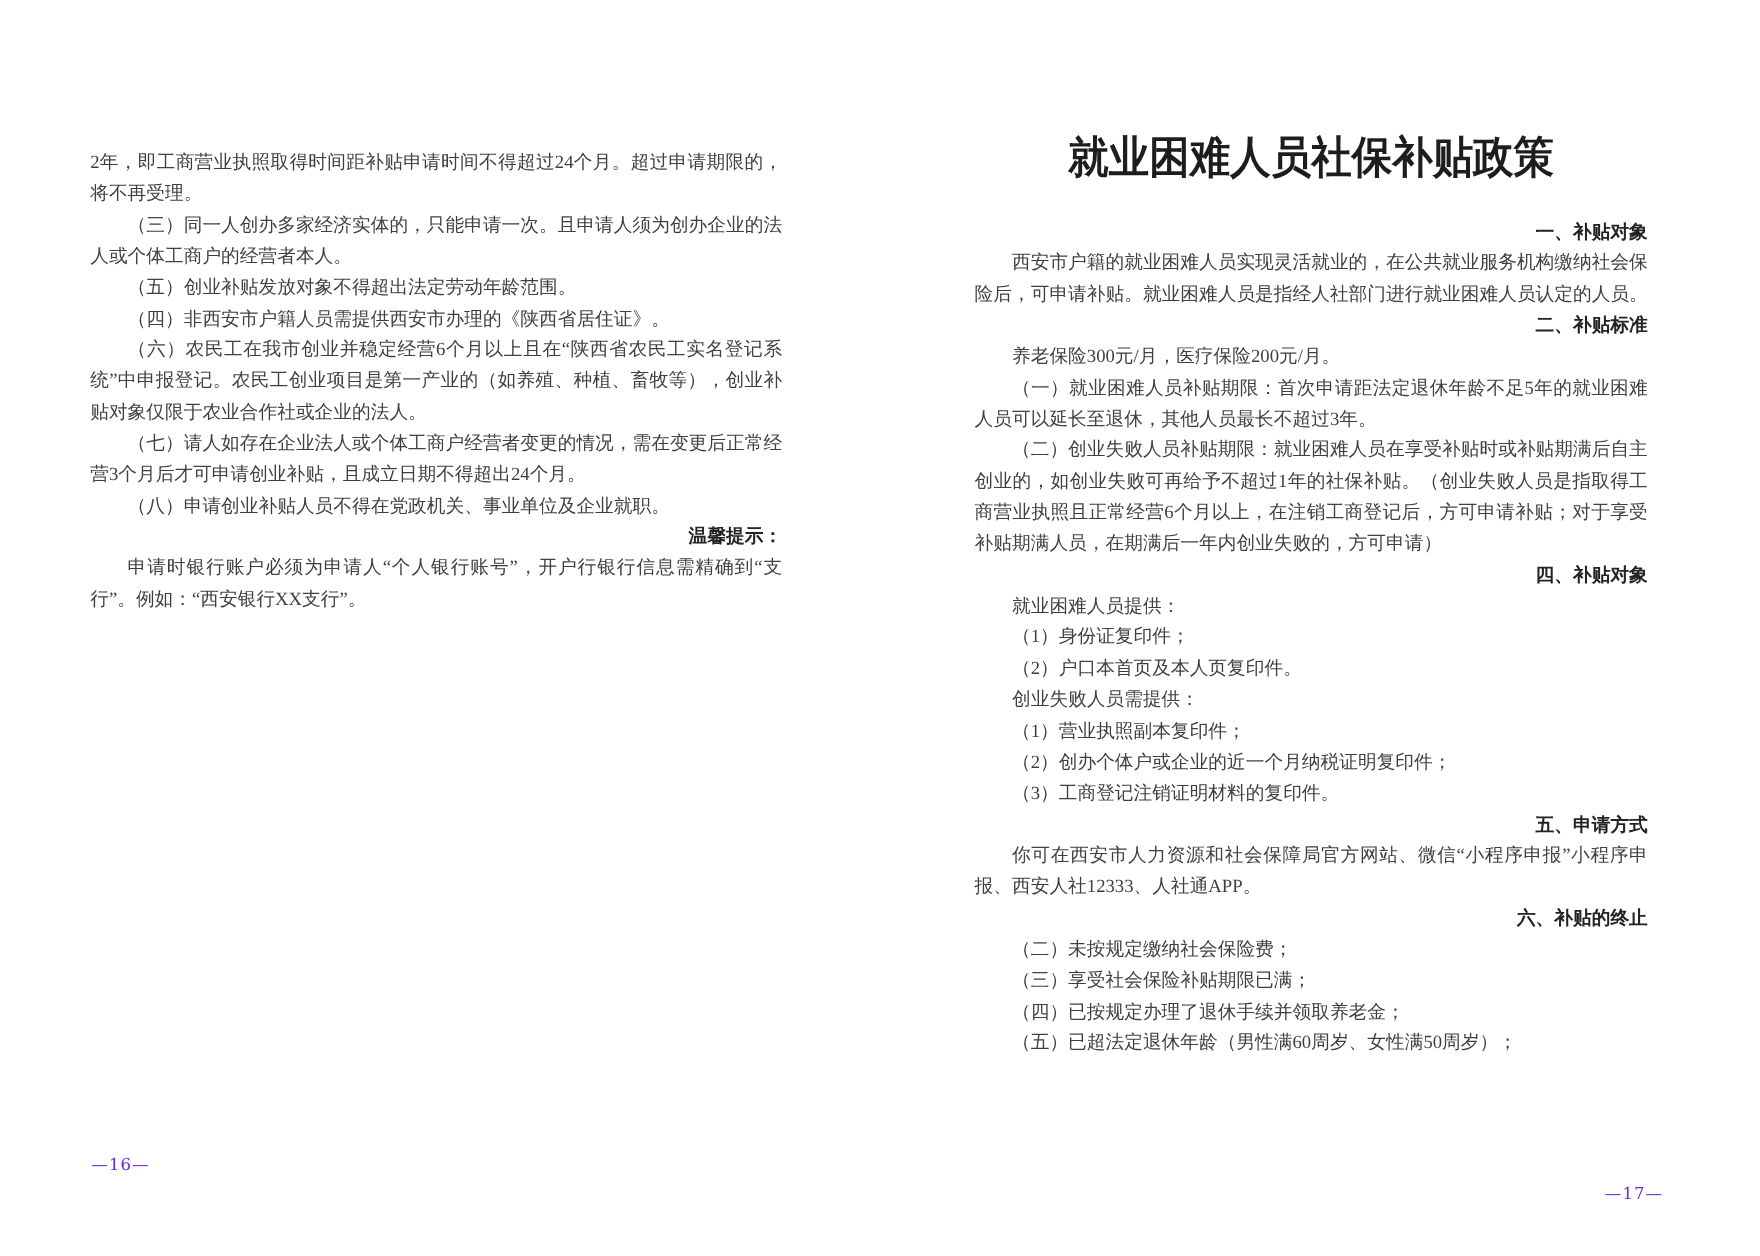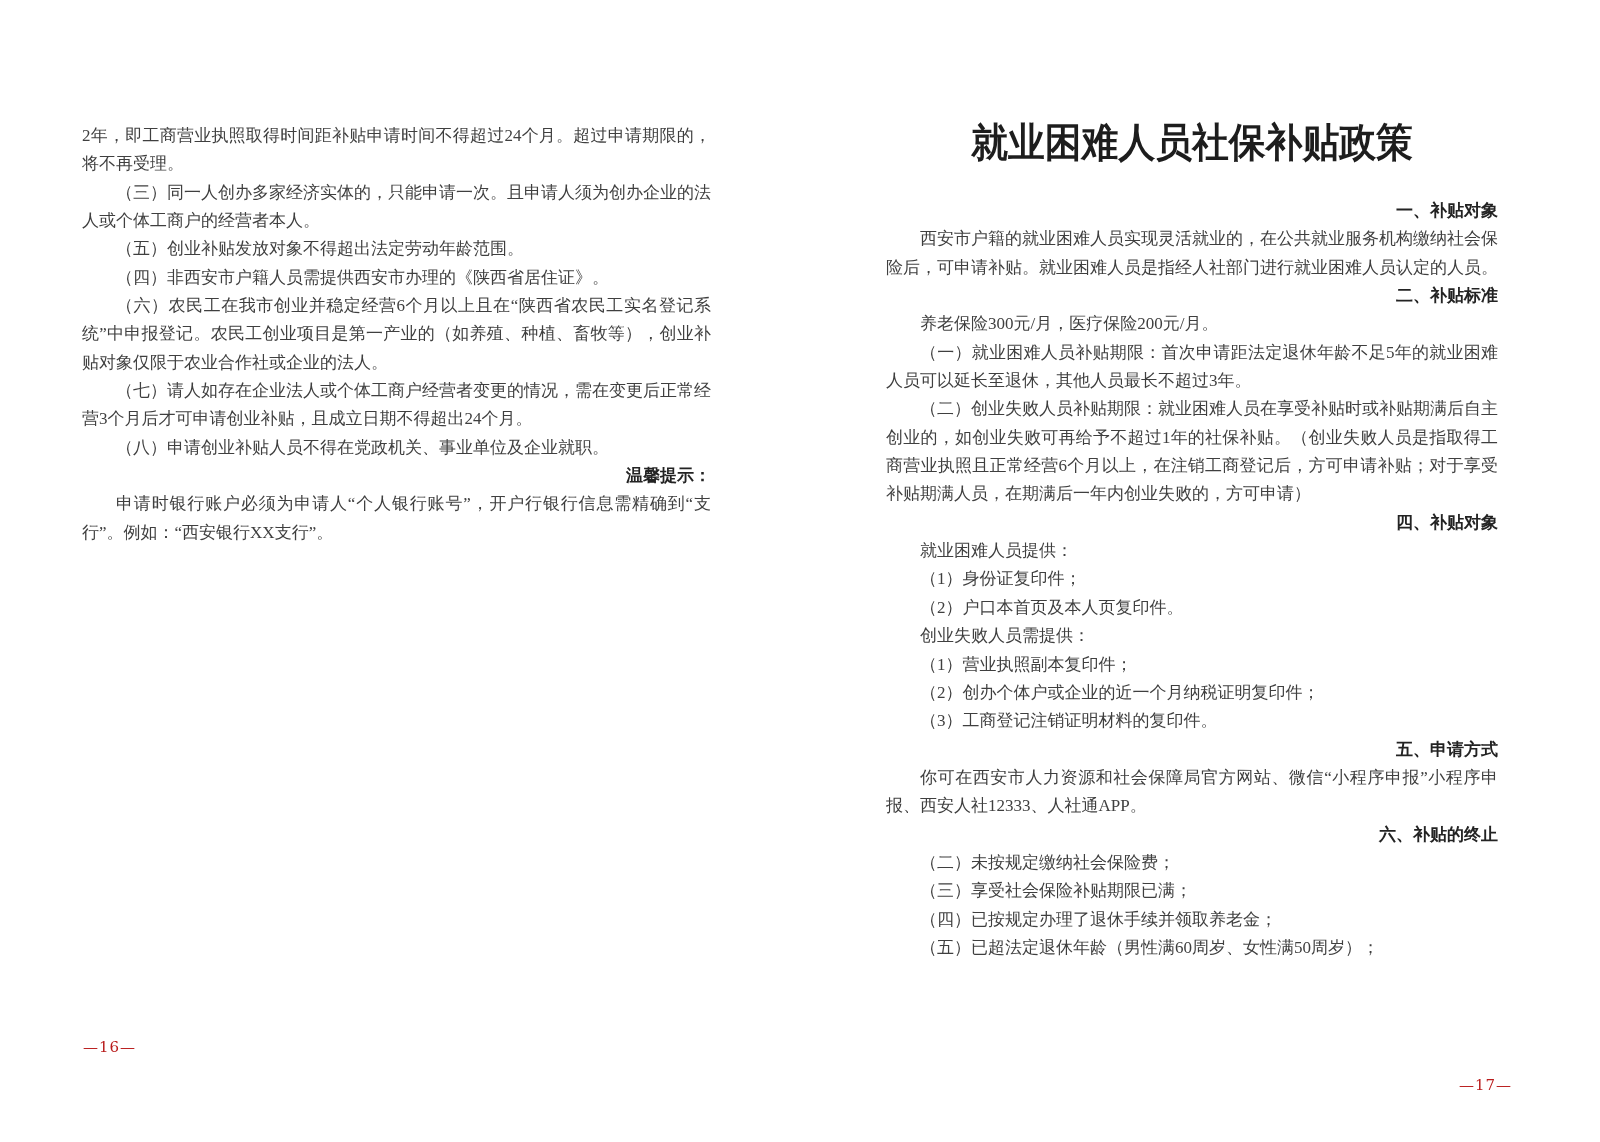--- a/index.html
+++ b/index.html
@@ -6,21 +6,21 @@
   body {
     width: 1600px;
     height: 1142px;
     background: #ffffff;
     position: relative;
     overflow: hidden;
     font-family: "Liberation Serif", serif;
   }
   .spread { position: absolute; inset: 0; }
   .page { position: absolute; }
-  .page-left  { left: 82px;  top: 122px; width: 629px;  height: 960px; }
+  .page-left  { left: 82px;  top: 134px; width: 629px;  height: 960px; }
   .page-right { left: 886px; top: 118px; width: 612px;  height: 964px; }
 
   .doc-title {
     margin: 0 0 29px 0;
     font-size: 40px;
     line-height: 50px;
     font-weight: 700;
     text-align: center;
     color: #1d1d1d;
     letter-spacing: 0px;
@@ -43,21 +43,21 @@
   p.heading {
     font-weight: 700;
     color: #232323;
     text-align: right;
   }
 
   .page-number {
     position: absolute;
     font-size: 15px;
     line-height: 18px;
-    color: #b91c1c;
+    color: #6d28d9;
     letter-spacing: 1px;
     font-family: "DejaVu Serif", serif;
   }
   .pn-left  { left: 1px;   top: 916px; }
   .pn-right { right: -14px; top: 958px; }
 </style>
 </head>
 <body>
 
 <div class="spread">

